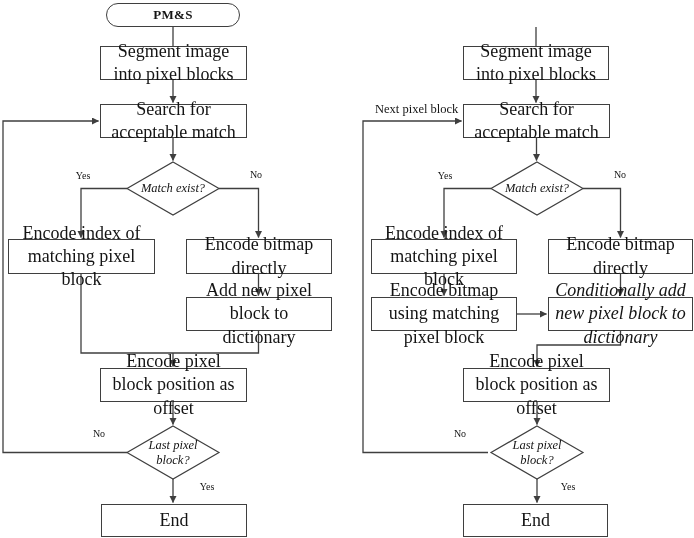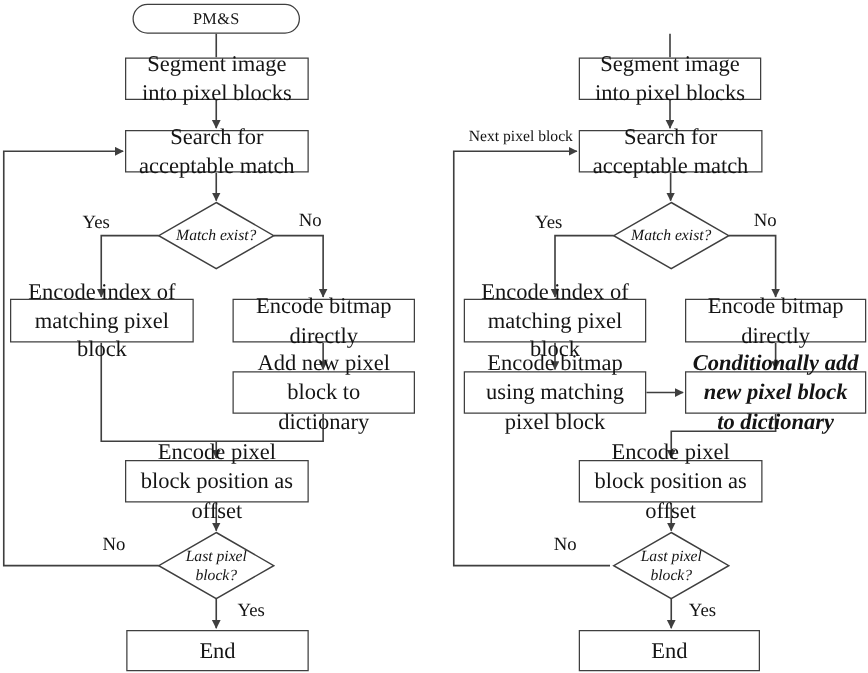--- a/index.html
+++ b/index.html
@@ -8,34 +8,34 @@
     font-family:"Liberation Serif","DejaVu Serif",serif;color:#141414;
   }
   .wires{position:absolute;left:0;top:0;width:694px;height:538px;}
   .wire{fill:none;stroke:#3f3f3f;stroke-width:1.3;}
   .diamond{fill:#ffffff;stroke:#3f3f3f;stroke-width:1.2;}
   .node{
     position:absolute;box-sizing:border-box;background:#ffffff;border:1.2px solid #3f3f3f;
     display:flex;align-items:center;justify-content:center;text-align:center;
     font-size:18px;line-height:1.28;padding:1px 5px;
   }
-  .oval{border-radius:13px;font-weight:normal;font-size:13px;letter-spacing:.3px;}
+  .oval{border-radius:13px;font-weight:bold;font-size:13px;letter-spacing:.3px;}
   .dtext{
     position:absolute;background:transparent;text-align:center;
     font-size:12.5px;line-height:1.22;font-style:italic;
   }
   .blabel{
-    position:absolute;background:transparent;
-    font-size:15px;width:34px;
+    position:absolute;background:transparent;text-align:center;
+    font-size:10px;width:34px;
   }
   .looplabel{
     position:absolute;background:transparent;text-align:left;
     font-size:12.5px;width:90px;
   }
-  .italic{font-style:italic;font-weight:bold;}
+  .italic{font-style:italic;}
 </style>
 </head>
 <body>
 
 <div class="canvas">
 
   <svg class="wires" viewBox="0 0 694 538">
     <defs>
       <marker id="arrow" markerUnits="userSpaceOnUse" markerWidth="9" markerHeight="9" refX="6.5" refY="3.5" orient="auto">
         <path d="M0,0 L7,3.5 L0,7 Z" fill="#3f3f3f"></path>

